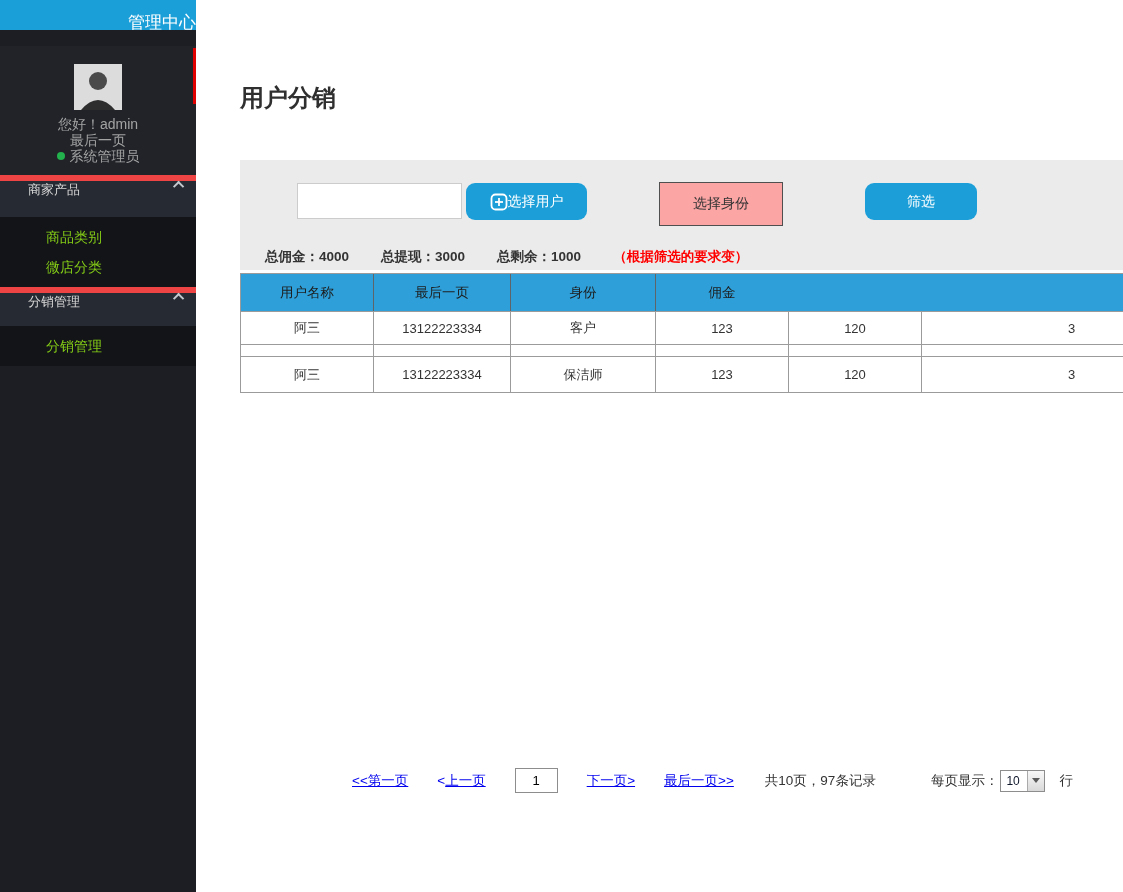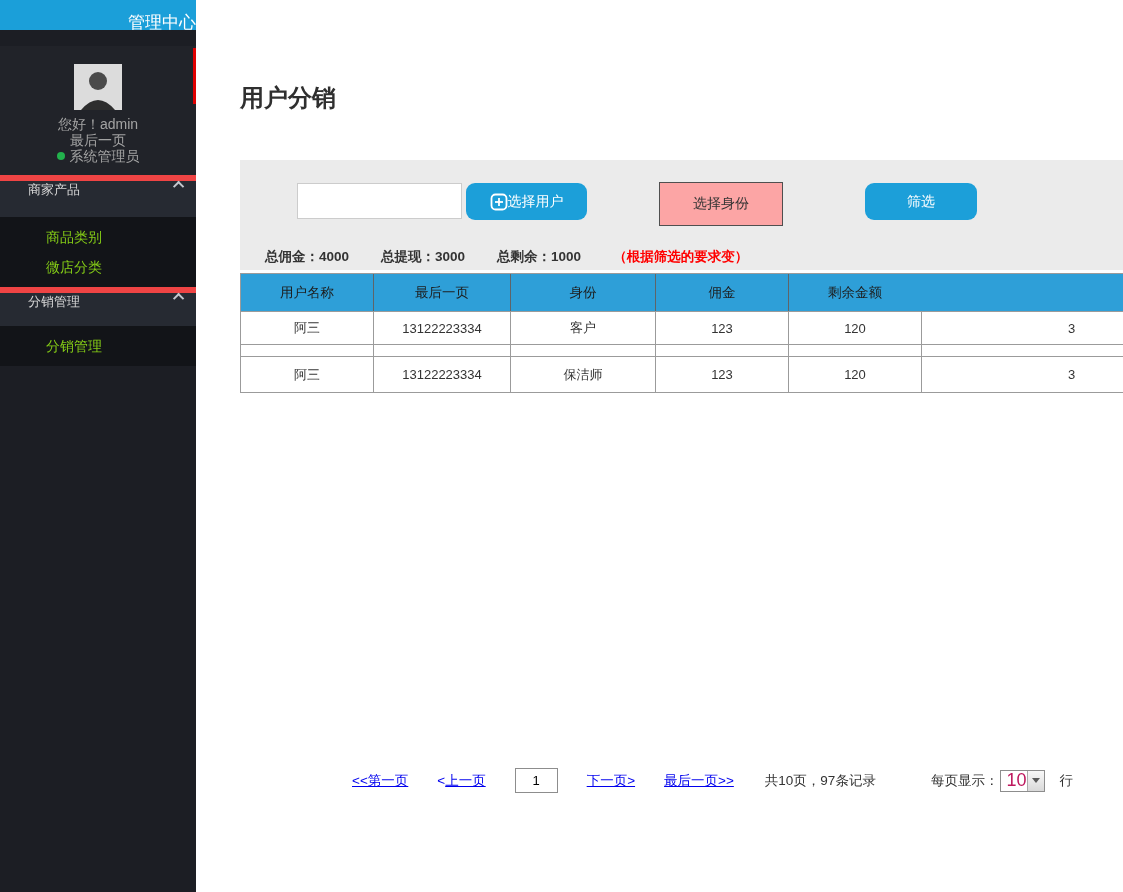--- a/index.html
+++ b/index.html
@@ -72,21 +72,21 @@
   .pagination { position:absolute; left:156px; top:768px; display:flex; align-items:center;
     gap:29px; font-size:13.5px; color:#333; }
   .plink { color:#0000ee; text-decoration:underline; cursor:pointer; white-space:nowrap; }
   .prev-prefix { color:#0000ee; text-decoration:none; }
   .page-input { width:43px; height:25px; border:1px solid #8d8d8d; text-align:center;
     font-size:13px; font-family:"Liberation Sans", sans-serif; outline:none; }
   .records { margin-left:2px; white-space:nowrap; }
   .perpage { display:flex; align-items:center; margin-left:26px; white-space:nowrap; }
   .fake-select { width:45px; height:22px; border:1px solid #8d8d8d; background:#fff;
     display:flex; align-items:center; cursor:pointer; margin-left:2px; }
-  .fake-select .val { flex:1; padding-left:5px; font-size:18px; color:#be185d; }
+  .fake-select .val { flex:1; padding-left:5px; font-size:12px; color:#0f172a; }
   .fake-select .arrow-box { width:17px; height:100%; border-left:1px solid #aaa;
     background:linear-gradient(#f8f8f8,#d9d9d9); display:flex; align-items:center; justify-content:center; }
   .fake-select .arrow-box .tri { width:0; height:0; border-left:4px solid transparent;
     border-right:4px solid transparent; border-top:5px solid #5a5a5a; }
   .unit { margin-left:14px; }
 </style>
 </head>
 <body>
 
 <div class="app">
@@ -159,21 +159,20 @@
         <span class="note">（根据筛选的要求变）</span>
       </div>
     </div>
 
     <div class="dtable">
       <div class="thead">
         <div class="cell">用户名称</div>
         <div class="cell">最后一页</div>
         <div class="cell">身份</div>
         <div class="cell">佣金</div>
-        <div class="cell">剩余金额</div>
       </div>
       <div class="trow r1">
         <div class="cell">阿三</div>
         <div class="cell">13122223334</div>
         <div class="cell">客户</div>
         <div class="cell">123</div>
         <div class="cell">120</div>
         <div class="cell">3</div>
       </div>
       <div class="tspacer">

